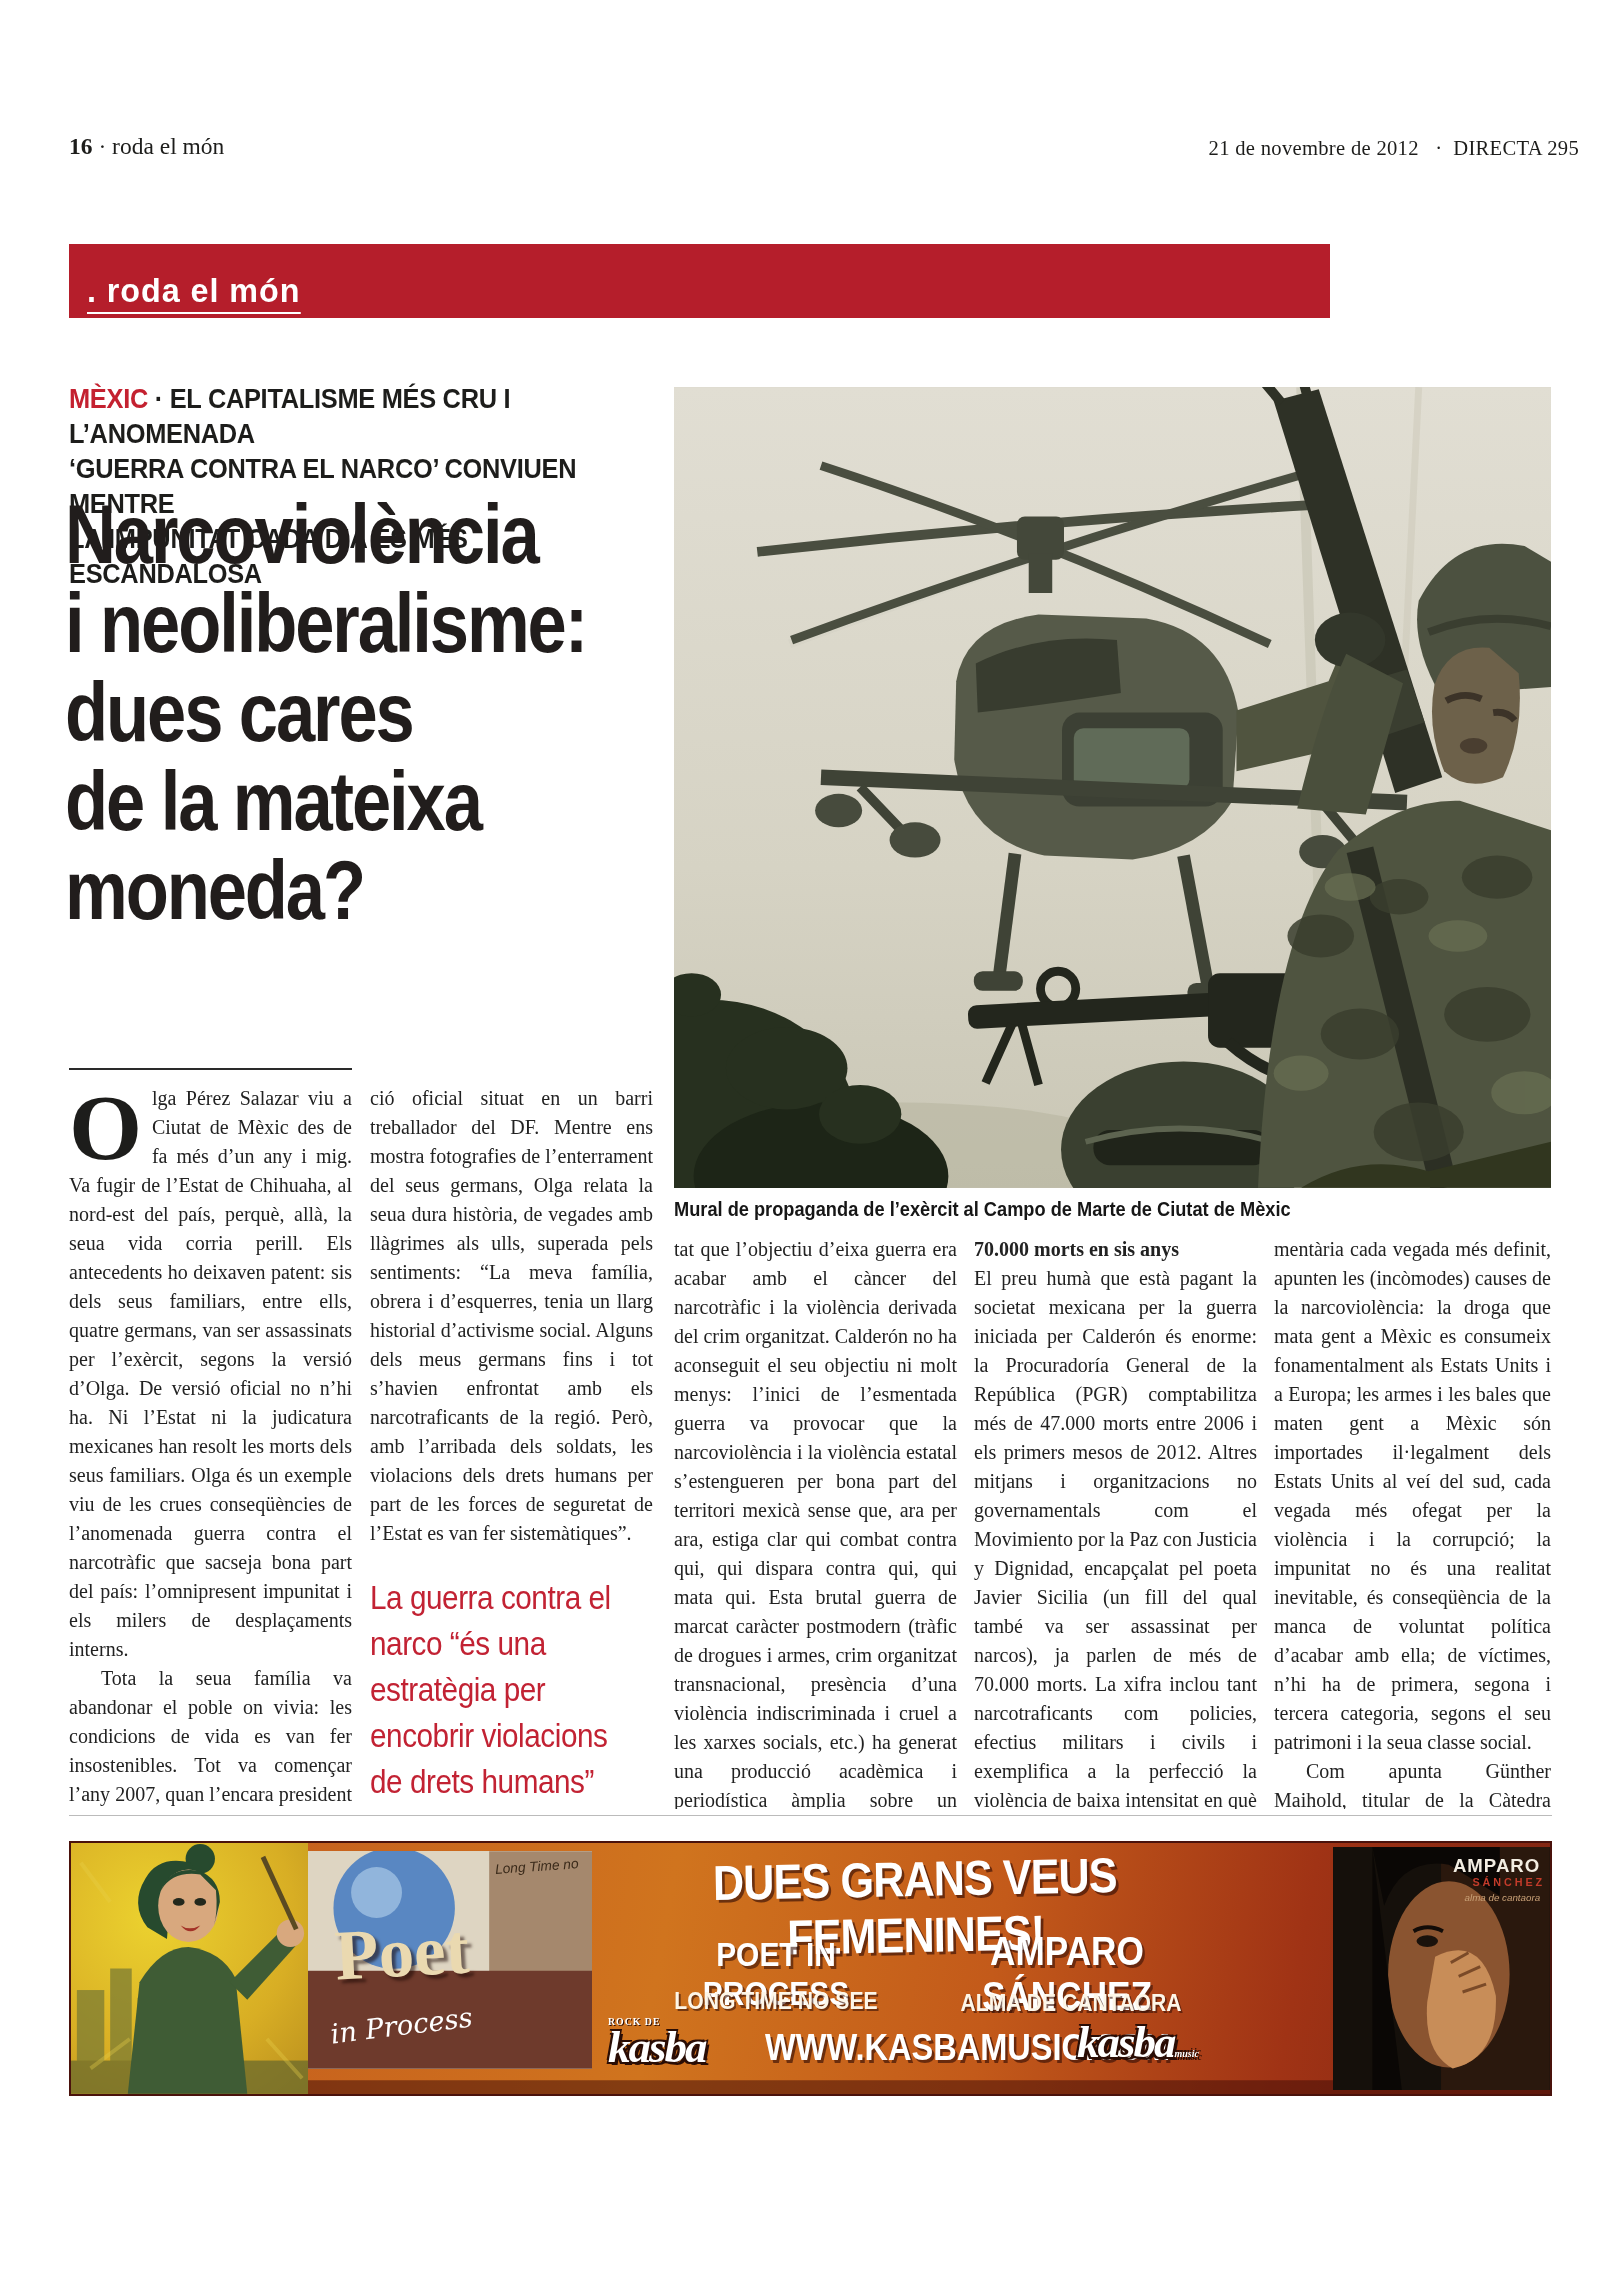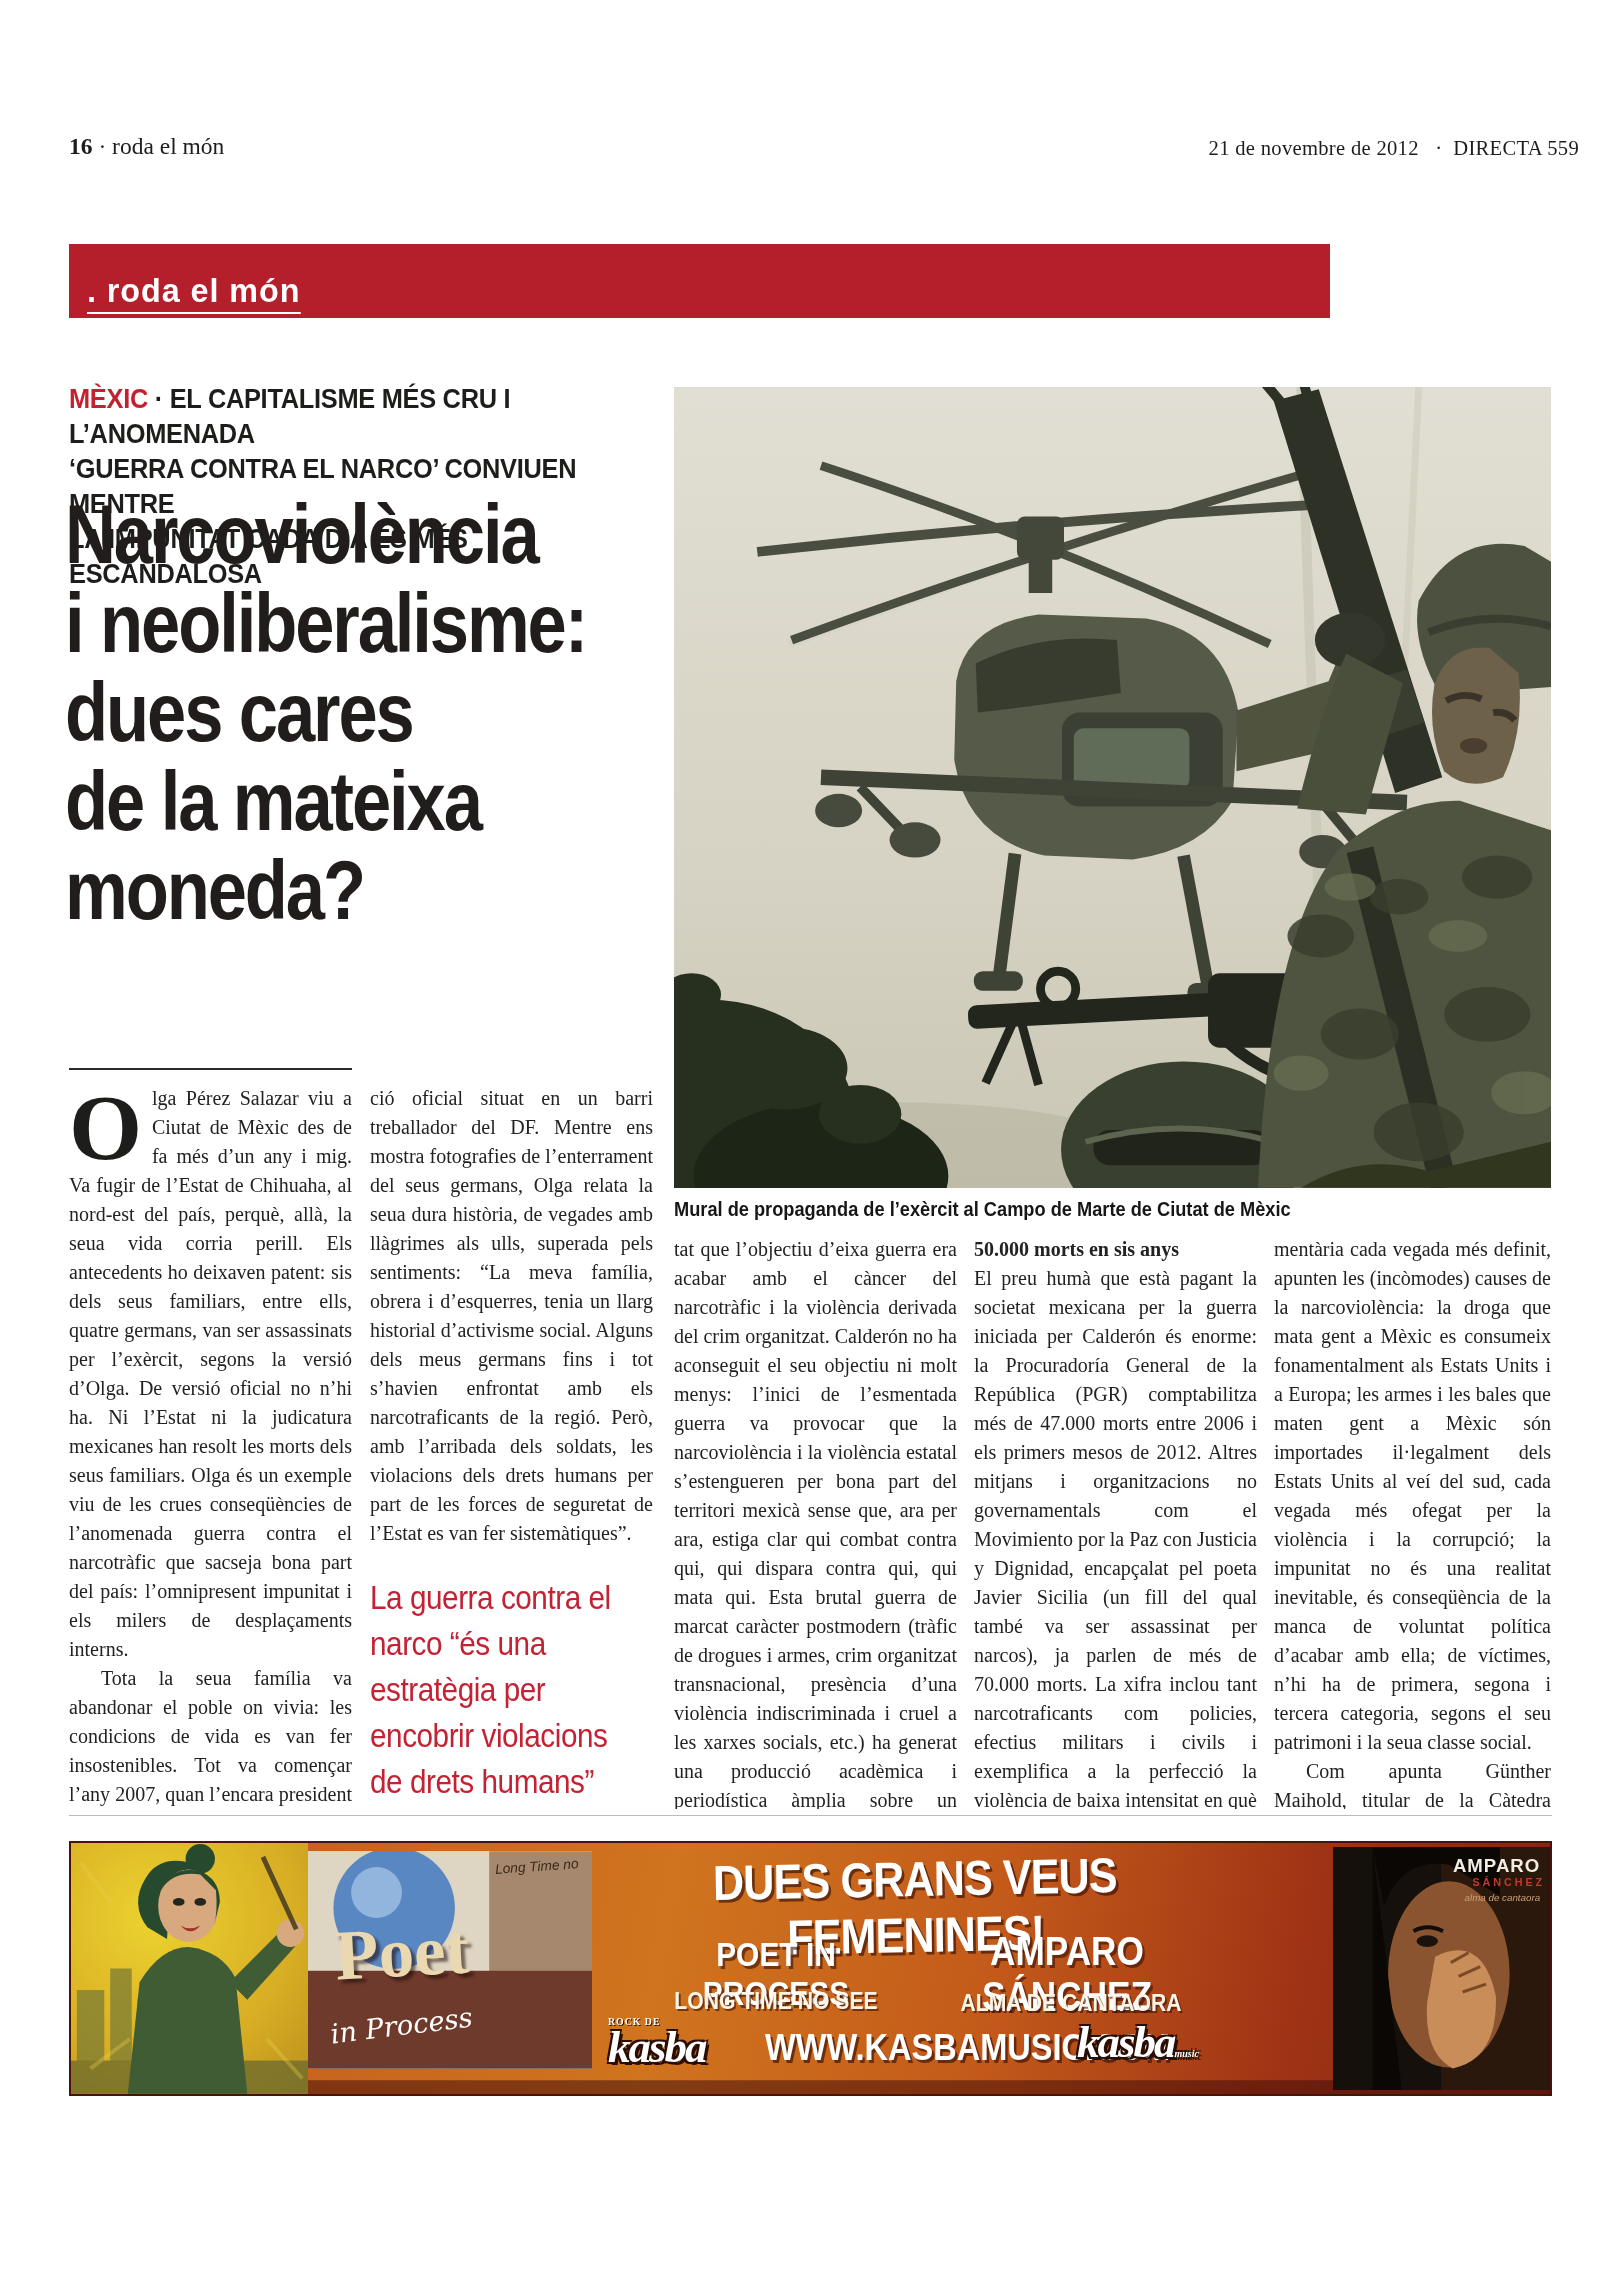--- a/index.html
+++ b/index.html
@@ -104,21 +104,21 @@
 <body>
 
 <div class="page">
 
   <div class="abs folio-left">
     <b>16</b>
     <span> · </span><span>roda el món</span>
   </div>
   <div class="abs folio-right">
     <span>21 de novembre de 2012</span>
-    <span>&nbsp;&nbsp;·&nbsp;&nbsp;</span><span>DIRECTA 559</span>
+    <span>&nbsp;&nbsp;·&nbsp;&nbsp;</span><span>DIRECTA 295</span>
   </div>
 
   <div class="abs banner sans">
     <span class="banner-text">. roda el món</span>
   </div>
 
   <div class="abs kicker sans">
     <span class="loc">MÈXIC</span><span> · </span><span>EL CAPITALISME MÉS CRU I L’ANOMENADA</span><br>
     <span>‘GUERRA CONTRA EL NARCO’ CONVIUEN MENTRE</span><br>
     <span>LA IMPUNITAT CADA DIA ÉS MÉS ESCANDALOSA</span>
@@ -233,21 +233,21 @@
     <p>ció oficial situat en un barri treballador del DF. Mentre ens mostra fotografies de l’enterrament del seus germans, Olga relata la seua dura història, de vegades amb llàgrimes als ulls, superada pels sentiments: “La meva família, obrera i d’esquerres, tenia un llarg historial d’activisme social. Alguns dels meus germans fins i tot s’havien enfrontat amb els narcotraficants de la regió. Però, amb l’arribada dels soldats, les violacions dels drets humans per part de les forces de seguretat de l’Estat es van fer sistemàtiques”.</p>
     <div class="pullquote">La guerra contra el narco “és una estratègia per encobrir violacions de drets humans”</div>
 
   </div>
 
   <div class="abs col col3">
     <p>tat que l’objectiu d’eixa guerra era acabar amb el càncer del narcotràfic i la violència derivada del crim organitzat. Calderón no ha aconseguit el seu objectiu ni molt menys: l’inici de l’esmentada guerra va provocar que la narcoviolència i la violència estatal s’estengueren per bona part del territori mexicà sense que, ara per ara, estiga clar qui combat contra qui, qui dispara contra qui, qui mata qui. Esta brutal guerra de marcat caràcter postmodern (tràfic de drogues i armes, crim organitzat transnacional, presència d’una violència indiscriminada i cruel a les xarxes socials, etc.) ha generat una producció acadèmica i periodística àmplia sobre un fenomen que algunes autores ja descriuen com a guerra civil o narcoinsurgència.</p>
   </div>
 
   <div class="abs col col4">
-    <p class="subhead">50.000 morts en sis anys</p>
+    <p class="subhead">70.000 morts en sis anys</p>
     <p>El preu humà que està pagant la societat mexicana per la guerra iniciada per Calderón és enorme: la Procuradoría General de la República (PGR) comptabilitza més de 47.000 morts entre 2006 i els primers mesos de 2012. Altres mitjans i organitzacions no governamentals com el Movimiento por la Paz con Justicia y Dignidad, encapçalat pel poeta Javier Sicilia (un fill del qual també va ser assassinat per narcos), ja parlen de més de 70.000 morts. La xifra inclou tant narcotraficants com policies, efectius militars i civils i exemplifica a la perfecció la violència de baixa intensitat en què viu immers el país.</p>
 
   </div>
 
   <div class="abs col col5">
     <p>mentària cada vegada més definit, apunten les (incòmodes) causes de la narcoviolència: la droga que mata gent a Mèxic es consumeix fonamentalment als Estats Units i a Europa; les armes i les bales que maten gent a Mèxic són importades il·legalment dels Estats Units al veí del sud, cada vegada més ofegat per la violència i la corrupció; la impunitat no és una realitat inevitable, és conseqüència de la manca de voluntat política d’acabar amb ella; de víctimes, n’hi ha de primera, segona i tercera categoria, segons el seu patrimoni i la seua classe social.</p>
     <p class="indent"><span>Com apunta Günther Maihold, titular de la Càtedra Humboldt del Col·legi de Mèxic: “El moviment encapçalat per Javier Sicilia intenta dignificar les víctimes considerades com a </span></p>
   </div>
 
   <div class="abs divider"></div>

